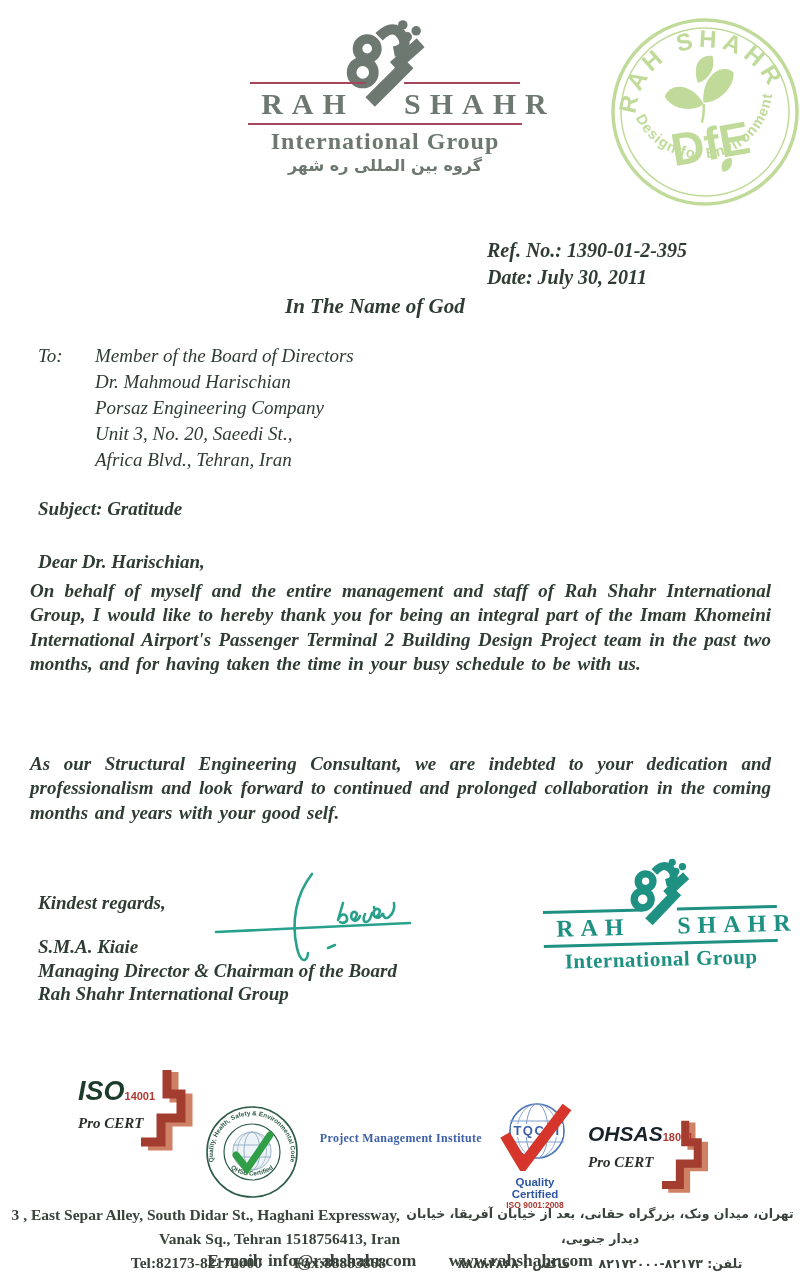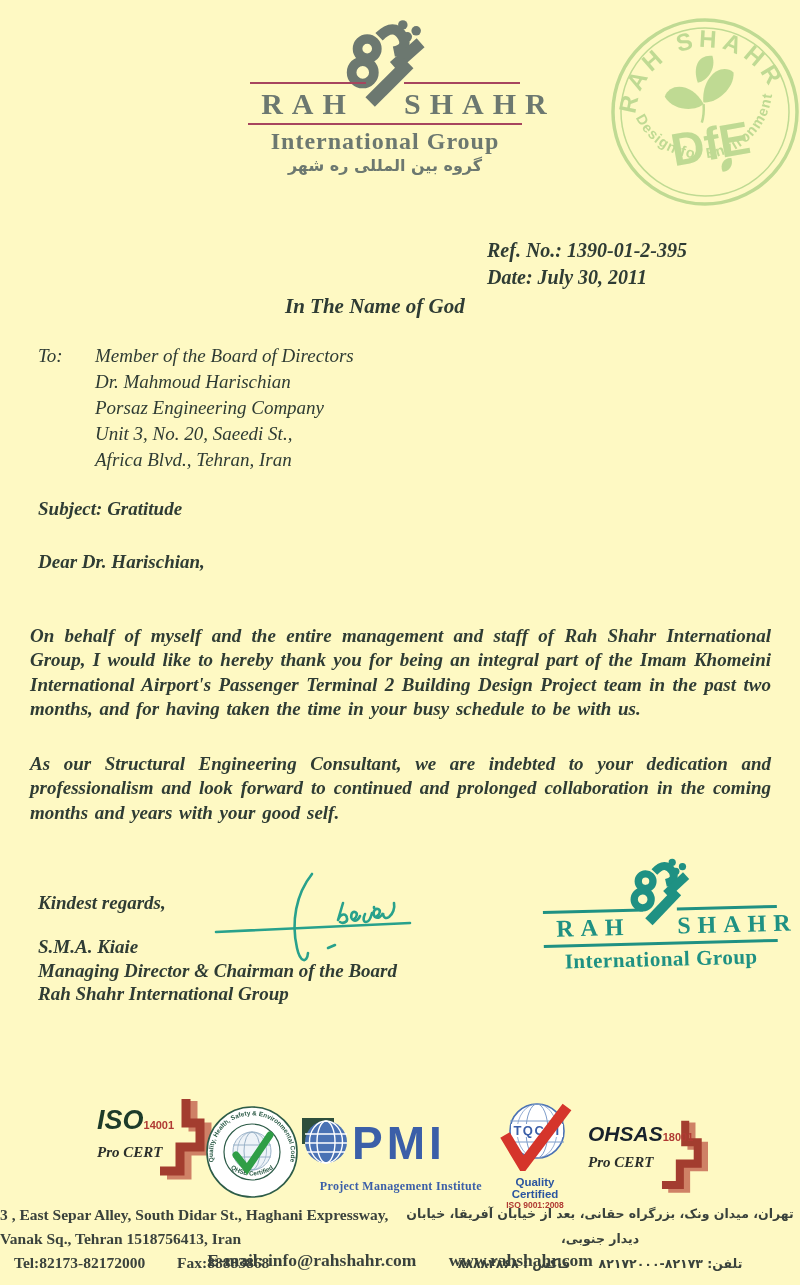--- a/index.html
+++ b/index.html
@@ -1,19 +1,19 @@
 <!DOCTYPE html>
 <html><head>
 <meta charset="utf-8">
 <style>
   * { margin:0; padding:0; box-sizing:border-box; }
   html,body { background:#e8e6de; }
   .page {
     position:relative; width:800px; height:1285px; margin:0 auto;
-    background:#fef9c3; overflow:hidden;
+    background:#ffffff; overflow:hidden;
     font-family:"Liberation Serif", serif; color:#2f3c34;
   }
   
   .header-logo { position:absolute; left:248px; top:16px; width:274px; text-align:center; color:#6c7870; }
   .logo-symbol { position:relative; height:66px; }
   .logo-symbol svg { overflow:visible; }
   .logo-words { position:relative; display:flex; justify-content:space-between; align-items:flex-end; padding:0 2px; }
   .word-block { width:116px; }
   .word-block .rule { border-top:2.5px solid #a6455e; margin-bottom:3px; }
   .word-block span { font-size:30px; font-weight:700; letter-spacing:9px; color:#6c7870; }
@@ -25,56 +25,56 @@
   
   .ref-block { position:absolute; left:487px; top:237px; font-style:italic; font-weight:700; font-size:20px; line-height:27px; }
   .invocation { position:absolute; left:285px; top:294px; font-style:italic; font-weight:700; font-size:21px; }
   
   .to-block { position:absolute; left:38px; top:343px; display:flex; font-style:italic; font-weight:400; font-size:19px; line-height:26px; }
   .to-label { width:57px; }
   
   .subject    { position:absolute; left:38px; top:498px;  font-style:italic; font-weight:700; font-size:19px; }
   .salutation { position:absolute; left:38px; top:551px;  font-style:italic; font-weight:700; font-size:19px; }
   .para { position:absolute; left:30px; width:741px; font-style:italic; font-weight:700; font-size:19px; line-height:24.4px; text-align:justify; word-spacing:2px; }
-  .para-1 { top:624px; }
+  .para-1 { top:579px; }
   .para-2 { top:752px; }
   .regards { position:absolute; left:38px; top:884px; font-style:italic; font-weight:700; font-size:19px;margin-top:8px; }
   .signature { position:absolute; left:208px; top:868px; width:215px; height:102px; }
   .signer { position:absolute; left:38px; top:935px; font-style:italic; font-weight:700; font-size:19px; line-height:23.5px; }
   
   .green-stamp { position:absolute; left:543px; top:856px; width:234px; text-align:center; color:#1f9183; transform:rotate(-1.5deg); }
   .green-stamp .logo-symbol { height:52px; }
   .gs-words { display:flex; justify-content:space-between; align-items:flex-end; }
   .gs-word { width:100px; }
   .gs-word .rule { border-top:3px solid #1f9183; margin-bottom:2px; }
   .gs-word span { font-size:24px; font-weight:700; letter-spacing:7px; }
   .gs-underline { border-top:3px solid #1f9183; margin-top:2px; }
   .gs-subtitle { font-size:21px; font-weight:700; margin-top:2px; letter-spacing:.5px; }
   
   .cert { position:absolute; }
-  .cert-iso   { left:78px;  top:1087px; width:128px; height:94px;margin-left:19px; }
+  .cert-iso   { left:78px;  top:1058px; width:128px; height:94px; }
   .cert-qhse  { left:202px; top:1103px; width:100px; height:98px; }
   .cert-pmi   { left:300px; top:1116px; width:182px; height:74px; }
   .cert-tqcsi { left:491px; top:1099px; width:88px;  height:98px; }
   .cert-ohsas { left:588px; top:1110px; width:134px; height:84px; }
   .procert-logo { position:relative; width:100%; height:100%; }
   .procert-logo svg.stairs { position:absolute; right:0; top:0; }
   .procert-text { position:absolute; left:0; top:18px; text-align:left; }
   .procert-name { font-family:"Liberation Sans", sans-serif; font-style:italic; font-weight:900; color:#1d3b2a; }
   .cert-iso .procert-name { font-size:27px; }
   .cert-ohsas .procert-name { font-size:21px; color:#18222b; }
   .procert-num { font-family:"Liberation Sans", sans-serif; font-weight:700; font-size:11px; color:#b03a33; }
   .procert-issuer { font-style:italic; font-weight:700; font-size:15px; color:#2b2f2b; margin-top:8px; }
   .pmi-row { display:flex; align-items:flex-end; }
   .pmi-acronym { font-family:"Liberation Sans", sans-serif; font-weight:900; font-size:46px; line-height:42px; letter-spacing:4px; color:#3b5fa8; font-stretch:condensed; }
   .pmi-name { font-size:12px; font-weight:700; color:#3b5fa8; text-align:right; margin-top:15px; letter-spacing:.3px; }
   .tqcsi-caption1 { font-family:"Liberation Sans", sans-serif; font-weight:700; font-size:11.5px; color:#2b55a0; text-align:center; margin-top:1px; }
   .tqcsi-caption2 { font-family:"Liberation Sans", sans-serif; font-weight:700; font-size:8.5px; color:#b03a33; text-align:center; }
   
-  .footer-en { position:absolute; left:0; top:1203px; width:400px; text-align:left; font-weight:700; font-size:15.5px; line-height:24px; color:#3a423c; }
+  .footer-en { position:absolute; left:0; top:1203px; width:400px; text-align:right; font-weight:700; font-size:15.5px; line-height:24px; color:#3a423c; }
   .footer-en .telfax span { margin:10px 14px; }
   .footer-fa { position:absolute; left:402px; top:1201px; width:396px; direction:rtl; text-align:center; font-family:"DejaVu Sans", sans-serif; font-weight:700; font-size:12.5px; line-height:25px; color:#3a423c; }
   .footer-fa .telfax span { margin:0 12px; }
   .footer-email { position:absolute; left:0; top:1250px; width:800px; text-align:center; font-weight:700; font-size:17.5px; color:#3a423c; }
   .footer-email span { margin:0 14px; }
 </style>
 </head>
 <body>
 
 <div class="page">
@@ -240,34 +240,20 @@
         <ellipse cx="50" cy="48" rx="8" ry="19" fill="none" stroke="#9ab2c8" stroke-width="1"></ellipse>
         <ellipse cx="50" cy="48" rx="14.5" ry="19" fill="none" stroke="#9ab2c8" stroke-width="0.8"></ellipse>
         <line x1="31" y1="42" x2="69" y2="42" stroke="#9ab2c8" stroke-width="1"></line>
         <line x1="31" y1="54" x2="69" y2="54" stroke="#9ab2c8" stroke-width="1"></line>
       </g>
       <path d="M 34,52 L 45,66 L 68,32" fill="none" stroke="#2f9e46" stroke-width="7" stroke-linecap="round"></path>
     </svg>
   </div>
 
   <div class="cert cert-pmi">
-    <div class="pmi-row">
-      <svg width="52" height="48" viewBox="0 0 52 48">
-        <rect x="2" y="2" width="32" height="26" fill="#2e4f3c"></rect>
-        <circle cx="26" cy="26" r="21" fill="#4a72b4"></circle>
-        <g fill="none" stroke="#ffffff" stroke-width="1.4">
-          <ellipse cx="26" cy="26" rx="9" ry="21"></ellipse>
-          <ellipse cx="26" cy="26" rx="16.5" ry="21"></ellipse>
-          <line x1="5" y1="18" x2="47" y2="18"></line>
-          <line x1="5" y1="27" x2="47" y2="27"></line>
-          <line x1="7" y1="36" x2="45" y2="36"></line>
-        </g>
-      </svg>
-      <div class="pmi-acronym">PMI</div>
-    </div>
     <div class="pmi-name">Project Management Institute</div>
   </div>
 
   <div class="cert cert-tqcsi">
     <svg width="88" height="72" viewBox="0 0 88 72">
       <g>
         <circle cx="46" cy="32" r="27" fill="#ffffff" stroke="#4a72b4" stroke-width="1.6"></circle>
         <ellipse cx="46" cy="32" rx="11" ry="27" fill="none" stroke="#7d9cc9" stroke-width="1"></ellipse>
         <ellipse cx="46" cy="32" rx="20" ry="27" fill="none" stroke="#7d9cc9" stroke-width="0.8"></ellipse>
         <line x1="19" y1="22" x2="73" y2="22" stroke="#7d9cc9" stroke-width="1"></line>

